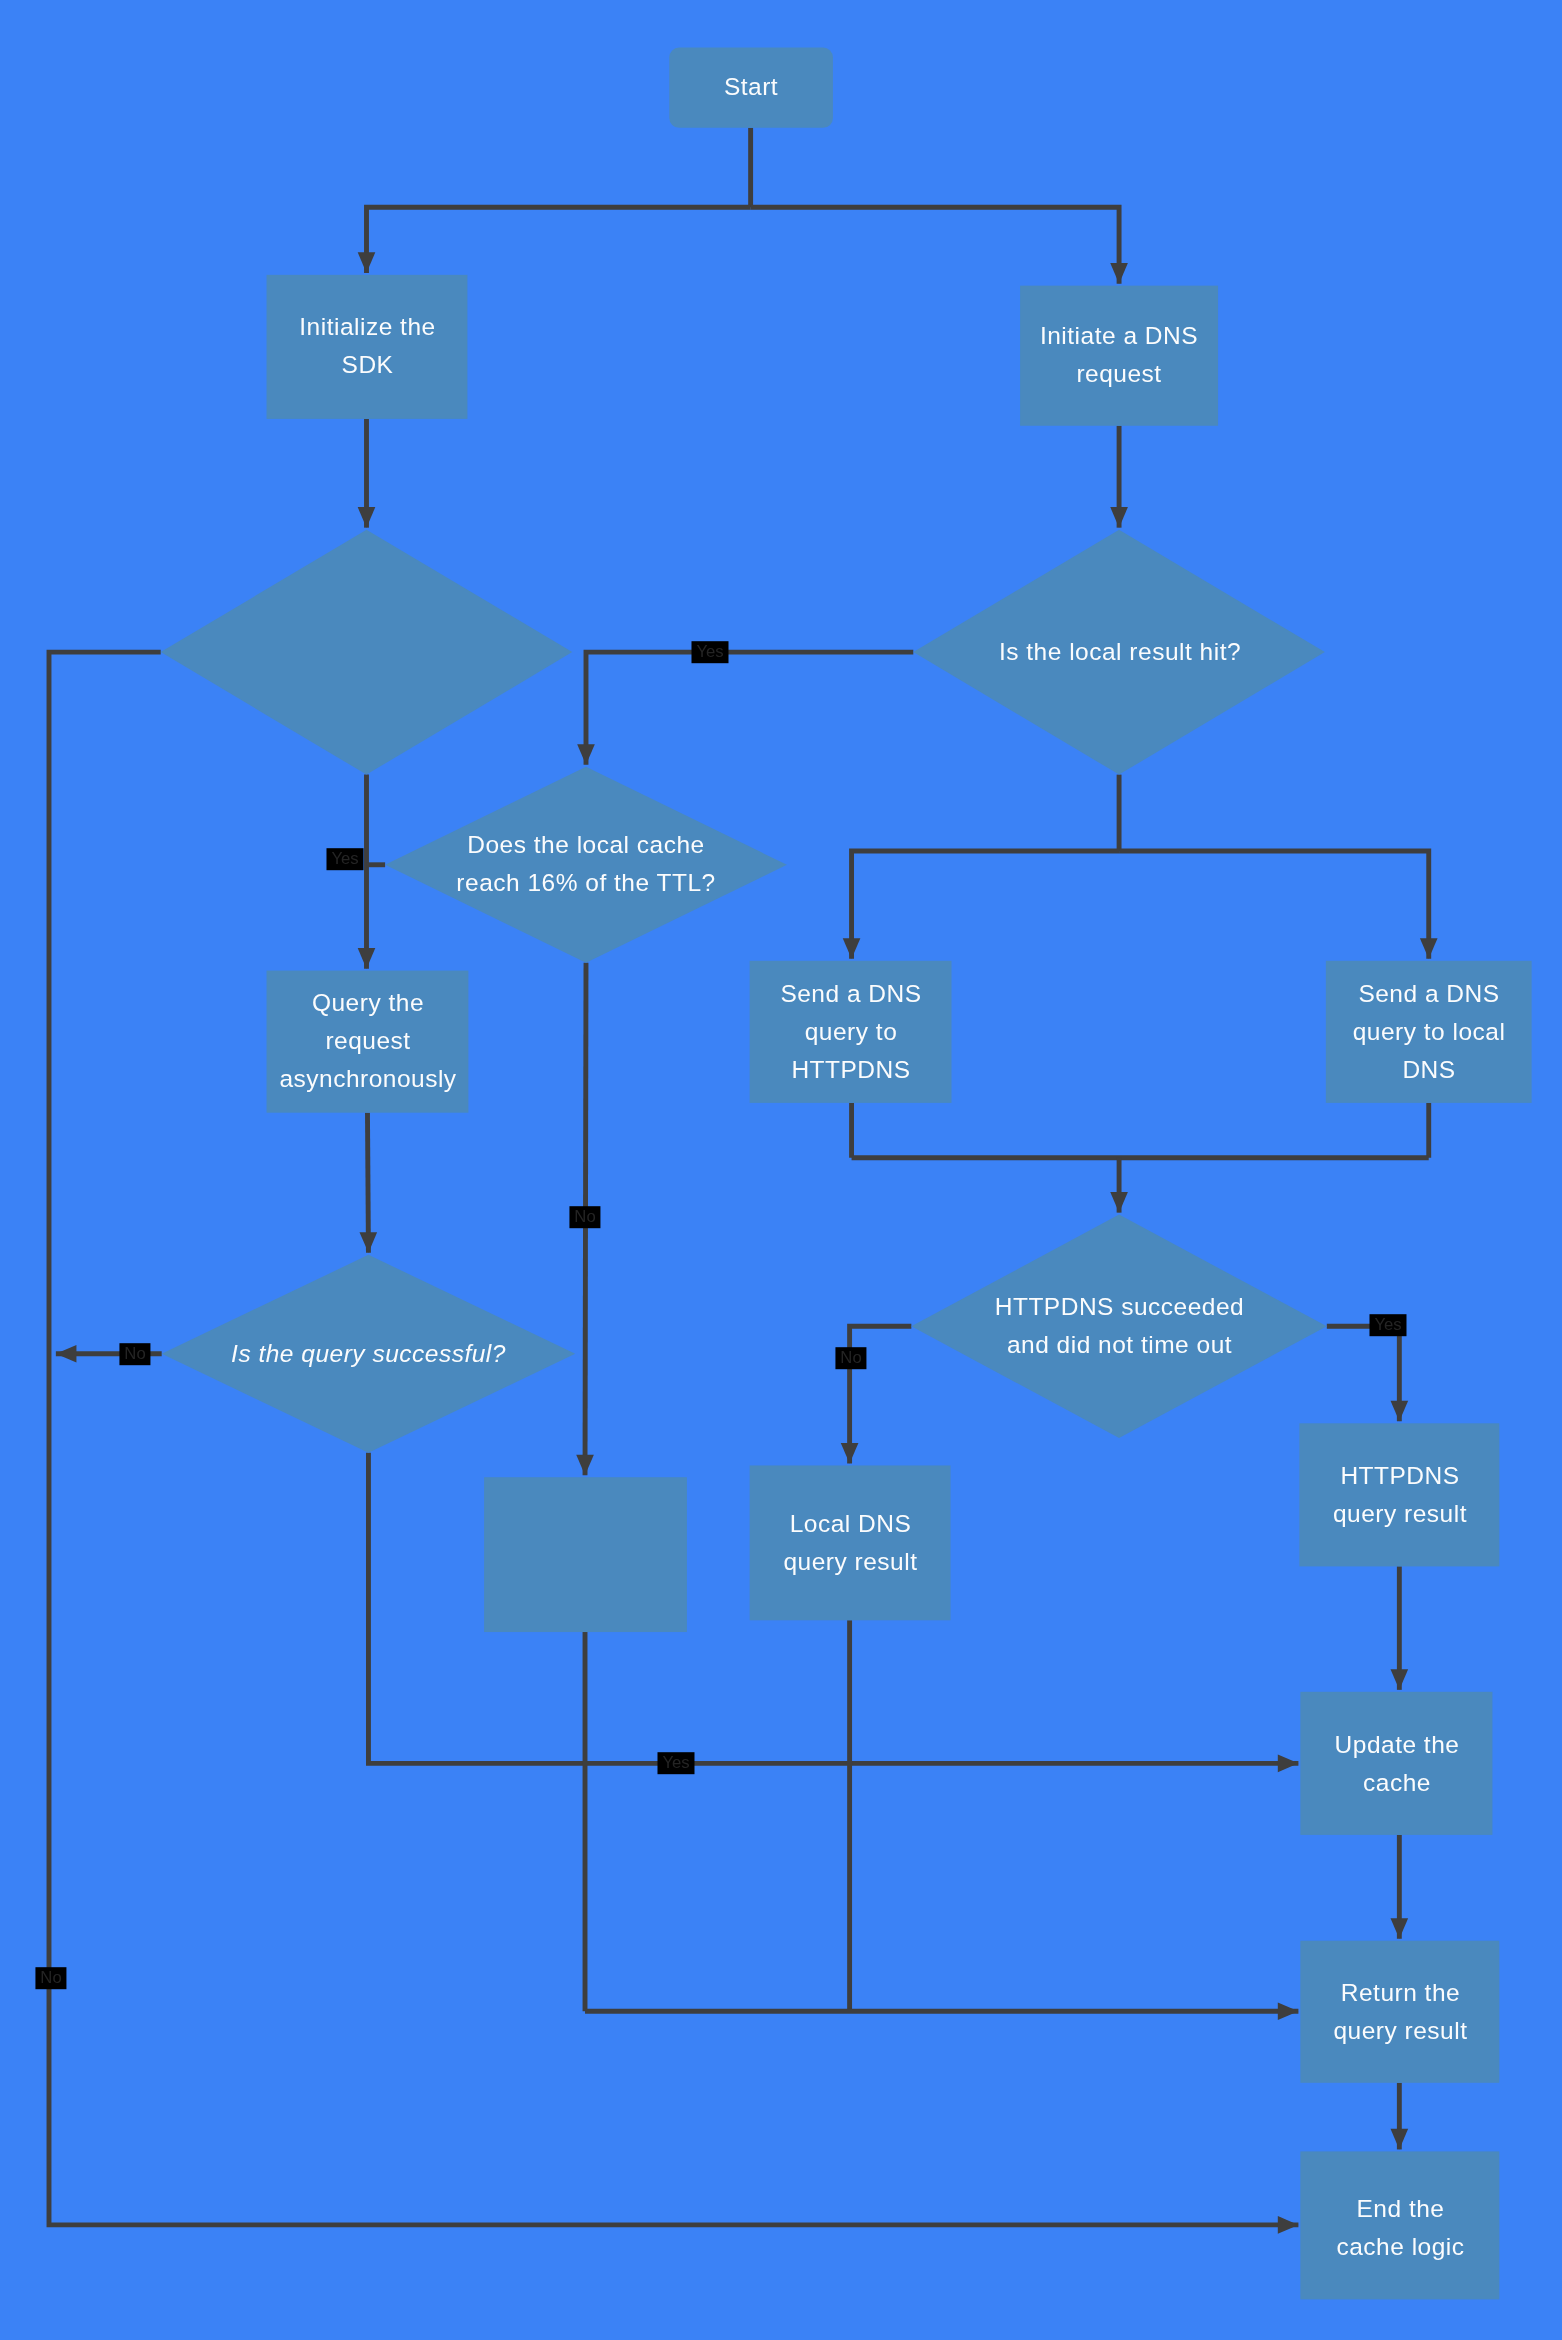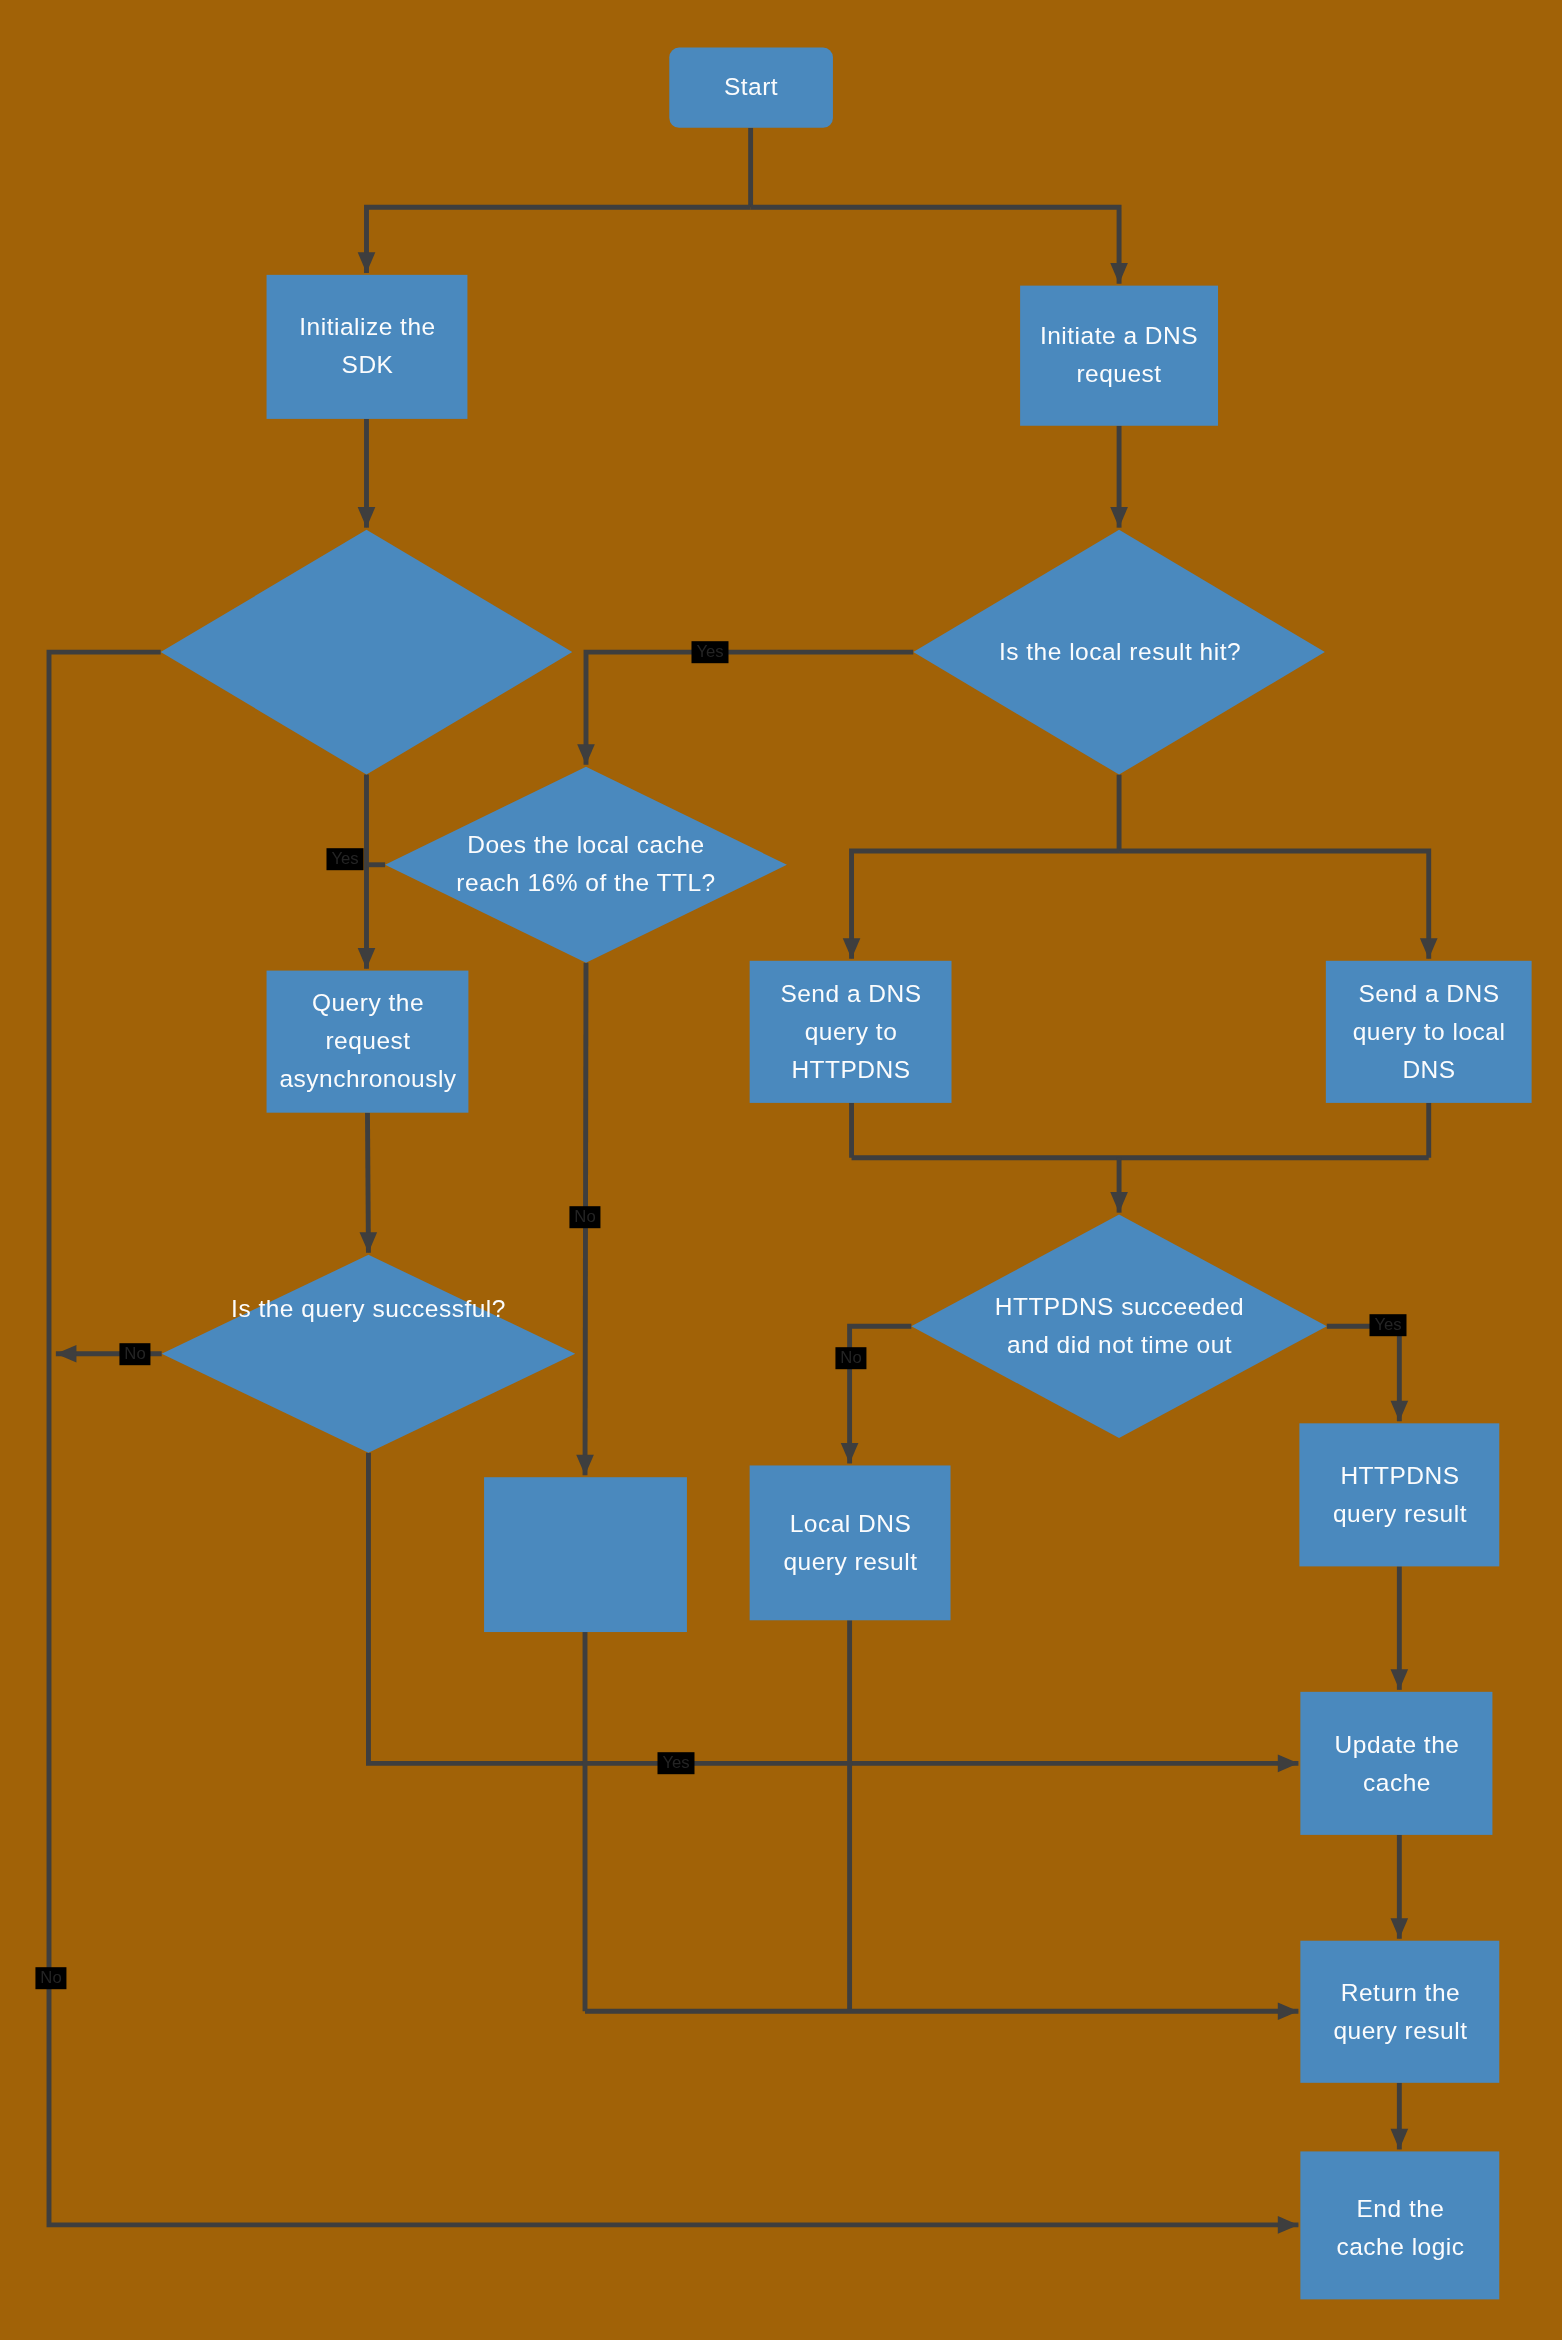--- a/index.html
+++ b/index.html
@@ -1,20 +1,20 @@
 <!DOCTYPE html>
 <html><head>
 <meta charset="utf-8">
 <style>
   html, body { margin: 0; padding: 0; background: #000; }
   #canvas {
     position: relative;
     width: 1562px;
     height: 2341px;
-    background: #a16207;
+    background: #3b82f6;
     overflow: hidden;
     font-family: "Liberation Sans", "DejaVu Sans", sans-serif;
   }
   #edges-svg {
     position: absolute;
     left: 0; top: 0;
     z-index: 1;
   }
   .node-label {
     position: absolute;
@@ -110,21 +110,21 @@
 request
 asynchronously</div>
     <div class="node-label" style="left: 754px; top: 961px; width: 194px; height: 142px;">Send a DNS
 query to
 HTTPDNS</div>
     <div class="node-label" style="left: 1330px; top: 961px; width: 198px; height: 142px;">Send a DNS
 query to local
 DNS</div>
     <div class="node-label" style="left: 949px; top: 1214px; width: 341px; height: 223px;">HTTPDNS succeeded
 and did not time out</div>
-    <div class="node-label" style="left: 199px; top: 1210px; width: 339px; height: 198px;">Is the query successful?</div>
+    <div class="node-label" style="left: 199px; top: 1255px; width: 339px; height: 198px; font-style: italic;">Is the query successful?</div>
     <div class="node-label" style="left: 754px; top: 1465px; width: 193px; height: 155px;">Local DNS
 query result</div>
     <div class="node-label" style="left: 1304px; top: 1423px; width: 192px; height: 143px;">HTTPDNS
 query result</div>
     <div class="node-label" style="left: 1305px; top: 1692px; width: 184px; height: 143px; text-align: center;">Update the
 cache</div>
     <div class="node-label" style="left: 1305px; top: 1941px; width: 191px; height: 142px;">Return the
 query result</div>
     <div class="node-label" style="left: 1305px; top: 2151px; width: 191px; height: 154px;">End the
 cache logic</div>

